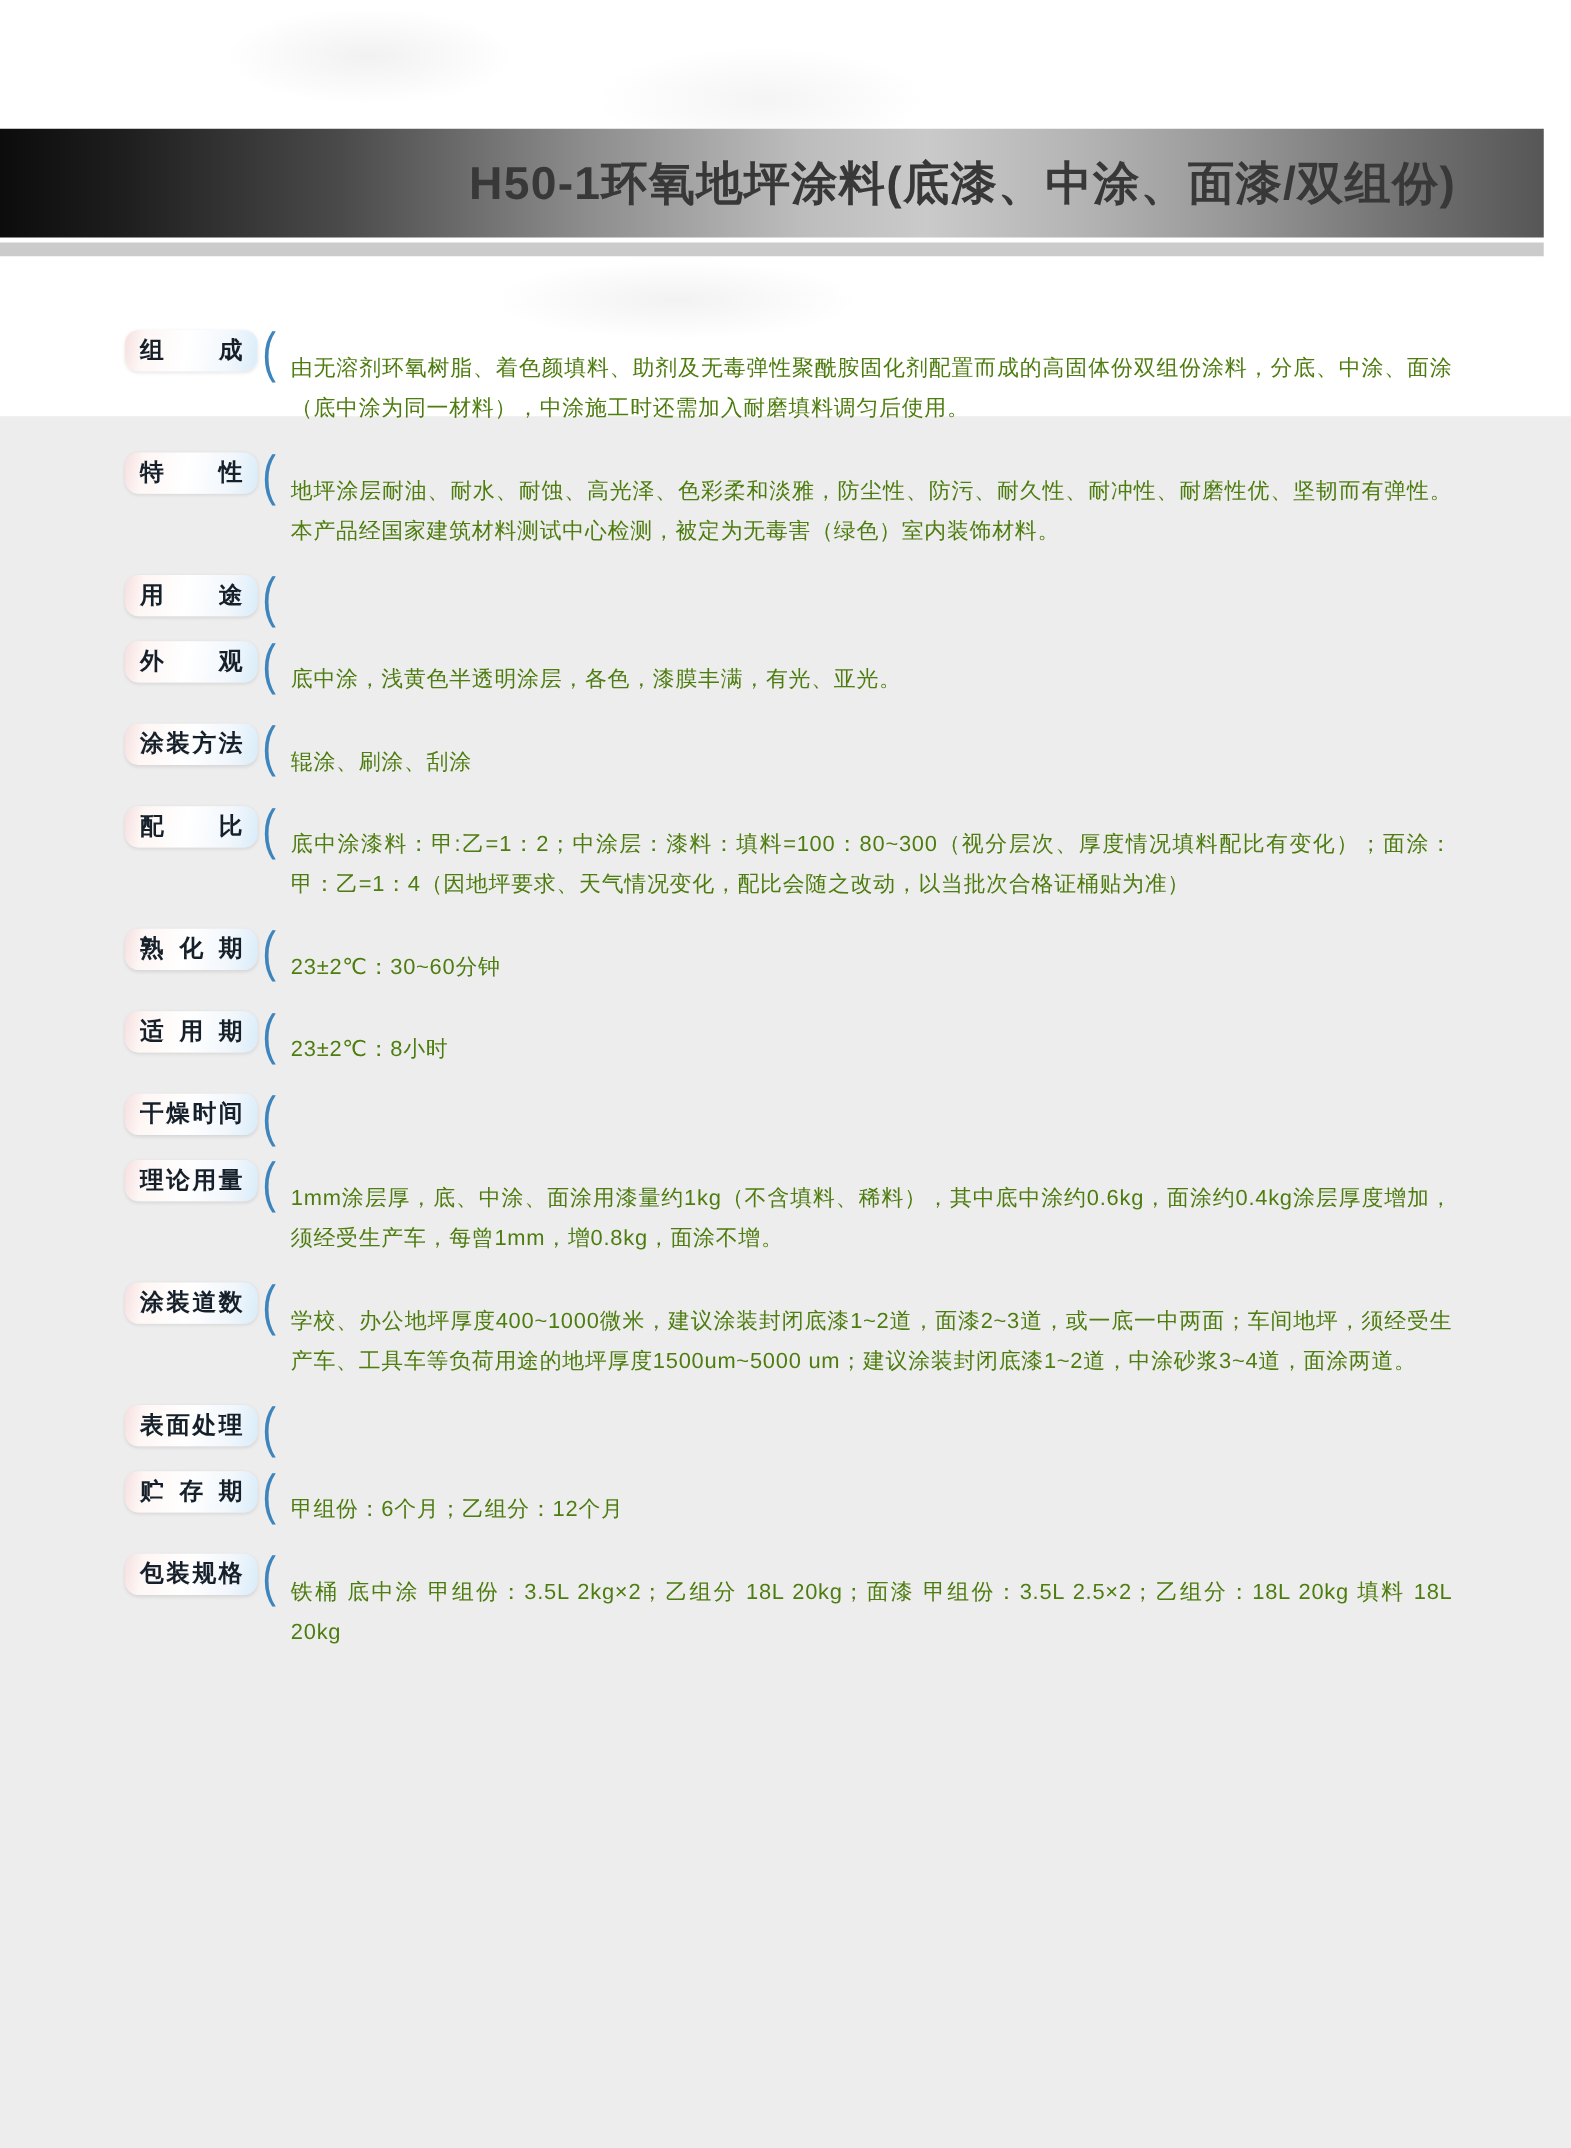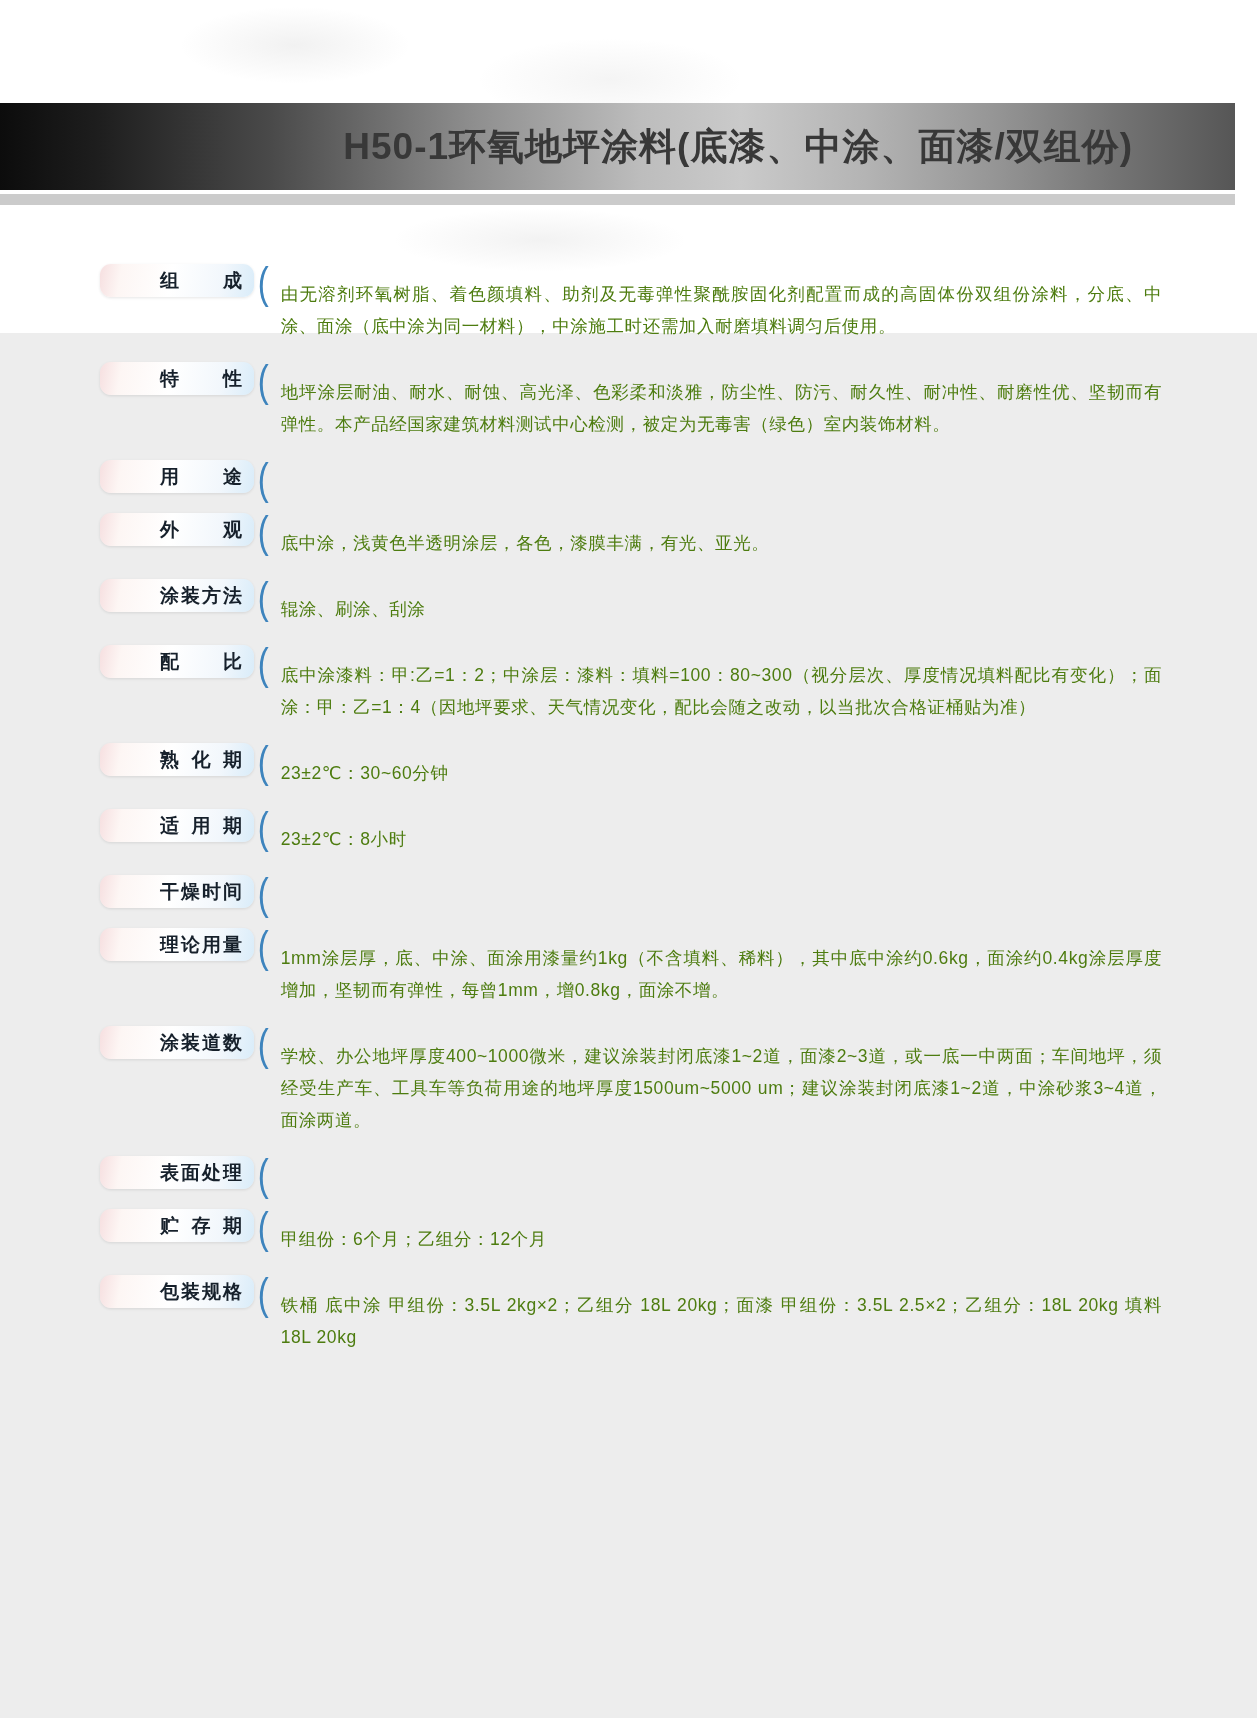--- a/index.html
+++ b/index.html
@@ -23,21 +23,21 @@
   .banner{
     position:absolute;left:0;top:103px;width:1235px;height:87px;
     background:linear-gradient(90deg,
       #0c0c0c 0%, #1e1e1e 8%, #4a4a4a 22%, #8d8d8d 38%,
       #bdbdbd 52%, #cacaca 60%, #b4b4b4 70%, #979797 80%,
       #757575 90%, #565656 100%);
     display:flex;align-items:center;justify-content:flex-end;
   }
   .banner-title{
     font-size:37px;font-weight:bold;color:#383838;
-    letter-spacing:1px;padding-right:102px;white-space:nowrap;
+    letter-spacing:1px;padding-right:70px;white-space:nowrap;
   }
   .gray-strip{
     position:absolute;left:0;top:194px;width:1235px;height:11px;
     background:#cbcbcb;
   }
   
   .body-panel{
     position:absolute;left:0;top:333px;width:1257px;height:1385px;
     background:#ededed;
   }
@@ -47,21 +47,21 @@
   }
   .spec-row{
     display:flex;align-items:flex-start;
     margin-bottom:20px;
   }
   .pill{
     flex:0 0 106px;height:33px;
     border-radius:11px;
     background:linear-gradient(100deg,#f6dfe0 0%,#fdf6f4 14%,#ffffff 46%,#f2f7fc 78%,#d9ecf9 100%);
     box-shadow:0 1px 3px rgba(0,0,0,0.10);
-    display:flex;align-items:flex-end;padding-left:48px;
+    display:flex;align-items:flex-end;
   }
   .pill-label{
     display:block;width:100%;
     padding:0 12px;
     font-size:19px;font-weight:bold;color:#16202b;
     line-height:33px;
     text-align:justify;text-align-last:justify;
     white-space:nowrap;
   }
   .bracket{
@@ -164,21 +164,21 @@
       <span class="pill-label">干燥时间</span>
     </div>
     <span class="bracket">(</span>
   </div>
 
   <div class="spec-row">
     <div class="pill">
       <span class="pill-label">理论用量</span>
     </div>
     <span class="bracket">(</span>
-    <div class="spec-text">1mm涂层厚，底、中涂、面涂用漆量约1kg（不含填料、稀料），其中底中涂约0.6kg，面涂约0.4kg涂层厚度增加，坚韧而有弹性，每曾1mm，增0.8kg，面涂不增。</div>
+    <div class="spec-text">1mm涂层厚，底、中涂、面涂用漆量约1kg（不含填料、稀料），其中底中涂约0.6kg，面涂约0.4kg涂层厚度增加，须经受生产车，每曾1mm，增0.8kg，面涂不增。</div>
   </div>
 
   <div class="spec-row">
     <div class="pill">
       <span class="pill-label">涂装道数</span>
     </div>
     <span class="bracket">(</span>
     <div class="spec-text">学校、办公地坪厚度400~1000微米，建议涂装封闭底漆1~2道，面漆2~3道，或一底一中两面；车间地坪，须经受生产车、工具车等负荷用途的地坪厚度1500um~5000 um；建议涂装封闭底漆1~2道，中涂砂浆3~4道，面涂两道。</div>
   </div>
 

